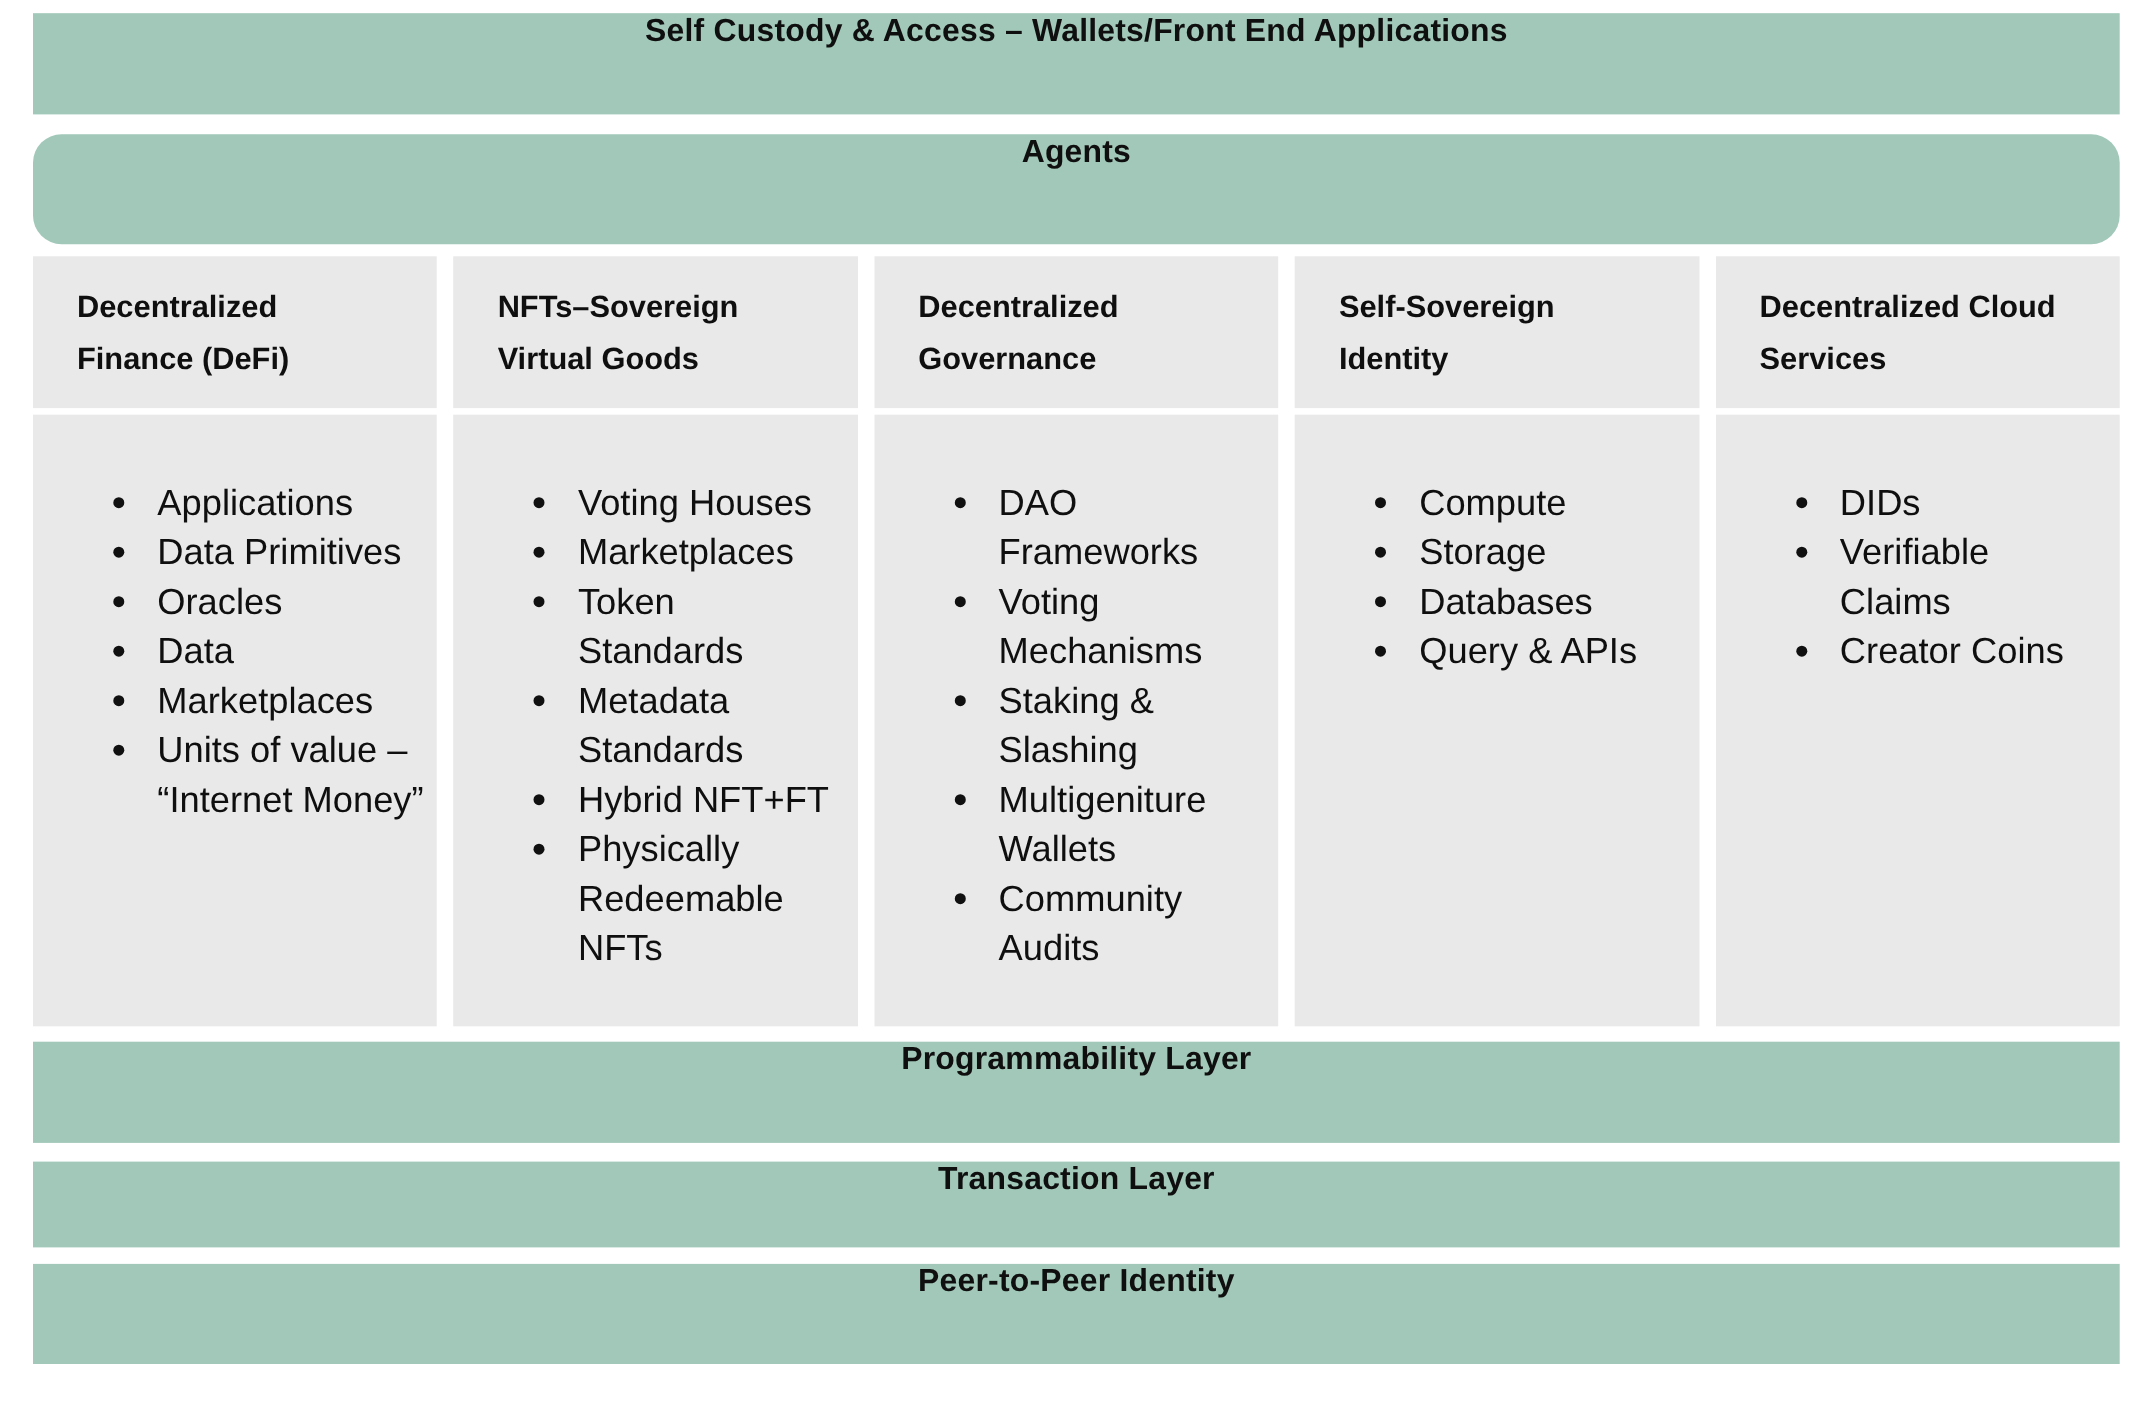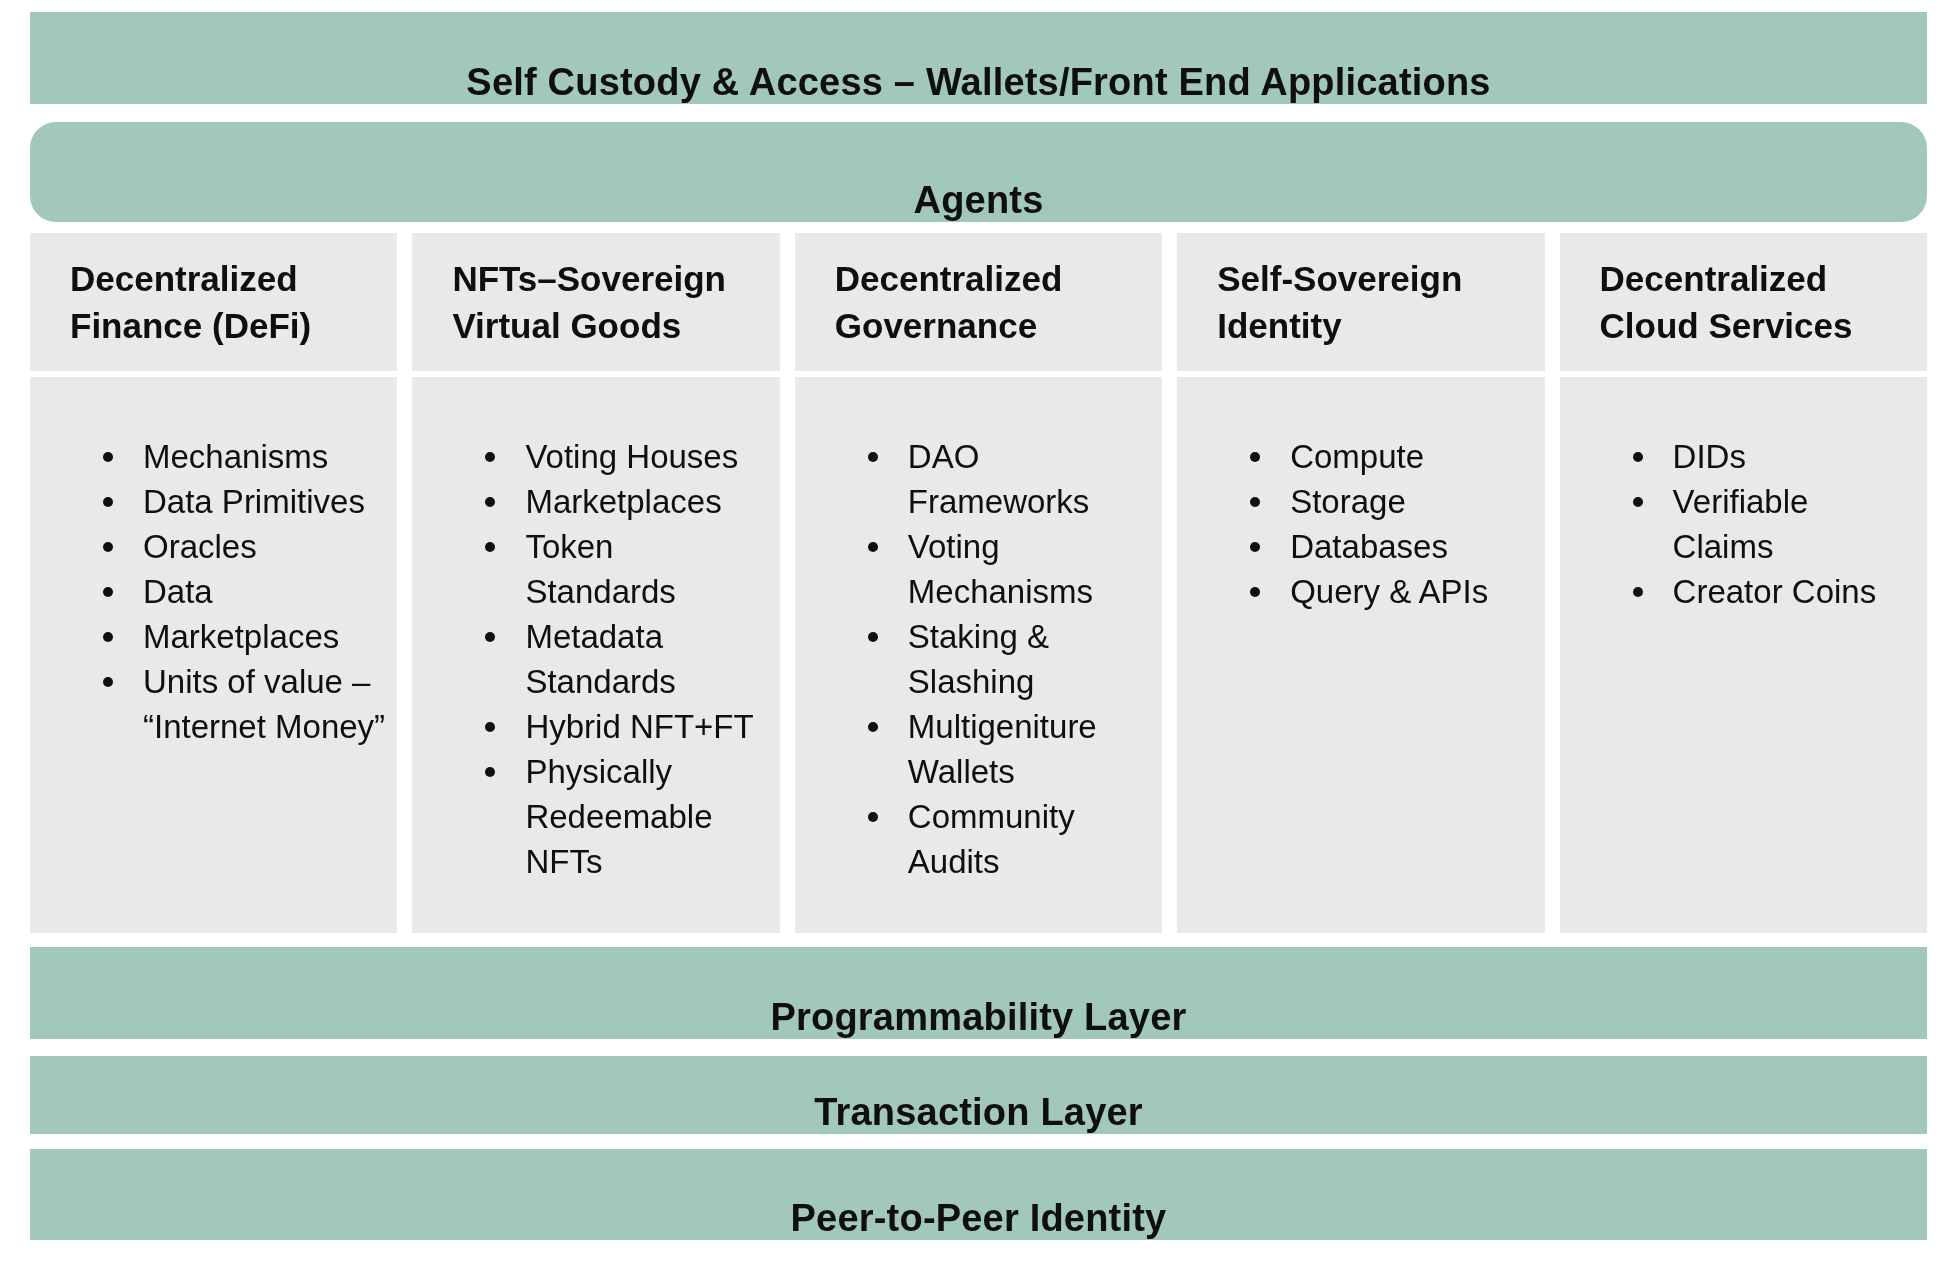--- a/index.html
+++ b/index.html
@@ -1,31 +1,31 @@
 <!DOCTYPE html>
 <html style="--green: #a1c8b9; --gray: #e9e9e9;"><head>
 <meta charset="utf-8">
 <style>
   * { margin:0; padding:0; box-sizing:border-box; }
   html,body { width:1946px; height:1280px; background:#ffffff; overflow:hidden;
               font-family:"Liberation Sans", sans-serif; color:#0f0f0f; }
   .page { width:1946px; height:1280px; padding:12px 19px 0 30px; }
 
-  .bar { background:var(--green,#a1c8b9); display:flex; align-items:flex-end; justify-content:center;
-         font-weight:bold; font-size:38px; letter-spacing:0.2px; }
+  .bar { background:var(--green,#a1c8b9); display:flex; align-items:flex-start; justify-content:center;
+         font-weight:bold; font-size:29px; letter-spacing:0.2px; }
   .bar-top1 { height:92px; margin-bottom:18px; }
   .bar-agents { height:100px; margin-bottom:11px;border-radius:26px; }
   .bar-prog { height:92px; margin-top:14px; margin-bottom:17px; }
   .bar-tx { height:78px; margin-bottom:15px; }
   .bar-p2p { height:91px; }
 
   .columns-grid { display:grid; grid-template-columns:repeat(5,1fr);
                   grid-template-rows:138px 556px; column-gap:15px; row-gap:6px; }
   .col-header { background:var(--gray,#e9e9e9); display:flex; align-items:center;
-                padding:0 41px 0 40px; font-weight:bold; font-size:35px; line-height:47px; }
+                padding:0 41px 0 40px; font-weight:bold; font-size:28px; line-height:47px; }
   .col-content { background:var(--gray,#e9e9e9); padding:57px 12px 0 73px; }
   ul.items { list-style:none; }
   li.item { display:flex; font-size:33px; line-height:45px; }
   .dot-cell { flex:0 0 40px; }
   .dot { display:block; width:10px; height:10px; border-radius:50%; background:#101010; margin-top:18px; }
   .item-text { flex:1 1 auto; }
 </style>
 </head>
 <body>
 
@@ -54,21 +54,21 @@
   </div>
       <div class="col-header">
     <span class="col-header-text">Decentralized Cloud Services</span>
   </div>
       <div class="col-content">
     <ul class="items">
           <li class="item">
     <span class="dot-cell">
               <span class="dot"></span>
             </span>
-    <span class="item-text">Mechanisms</span>
+    <span class="item-text">Applications</span>
   </li>
           <li class="item">
     <span class="dot-cell">
               <span class="dot"></span>
             </span>
     <span class="item-text">Data Primitives</span>
   </li>
           <li class="item">
     <span class="dot-cell">
               <span class="dot"></span>

